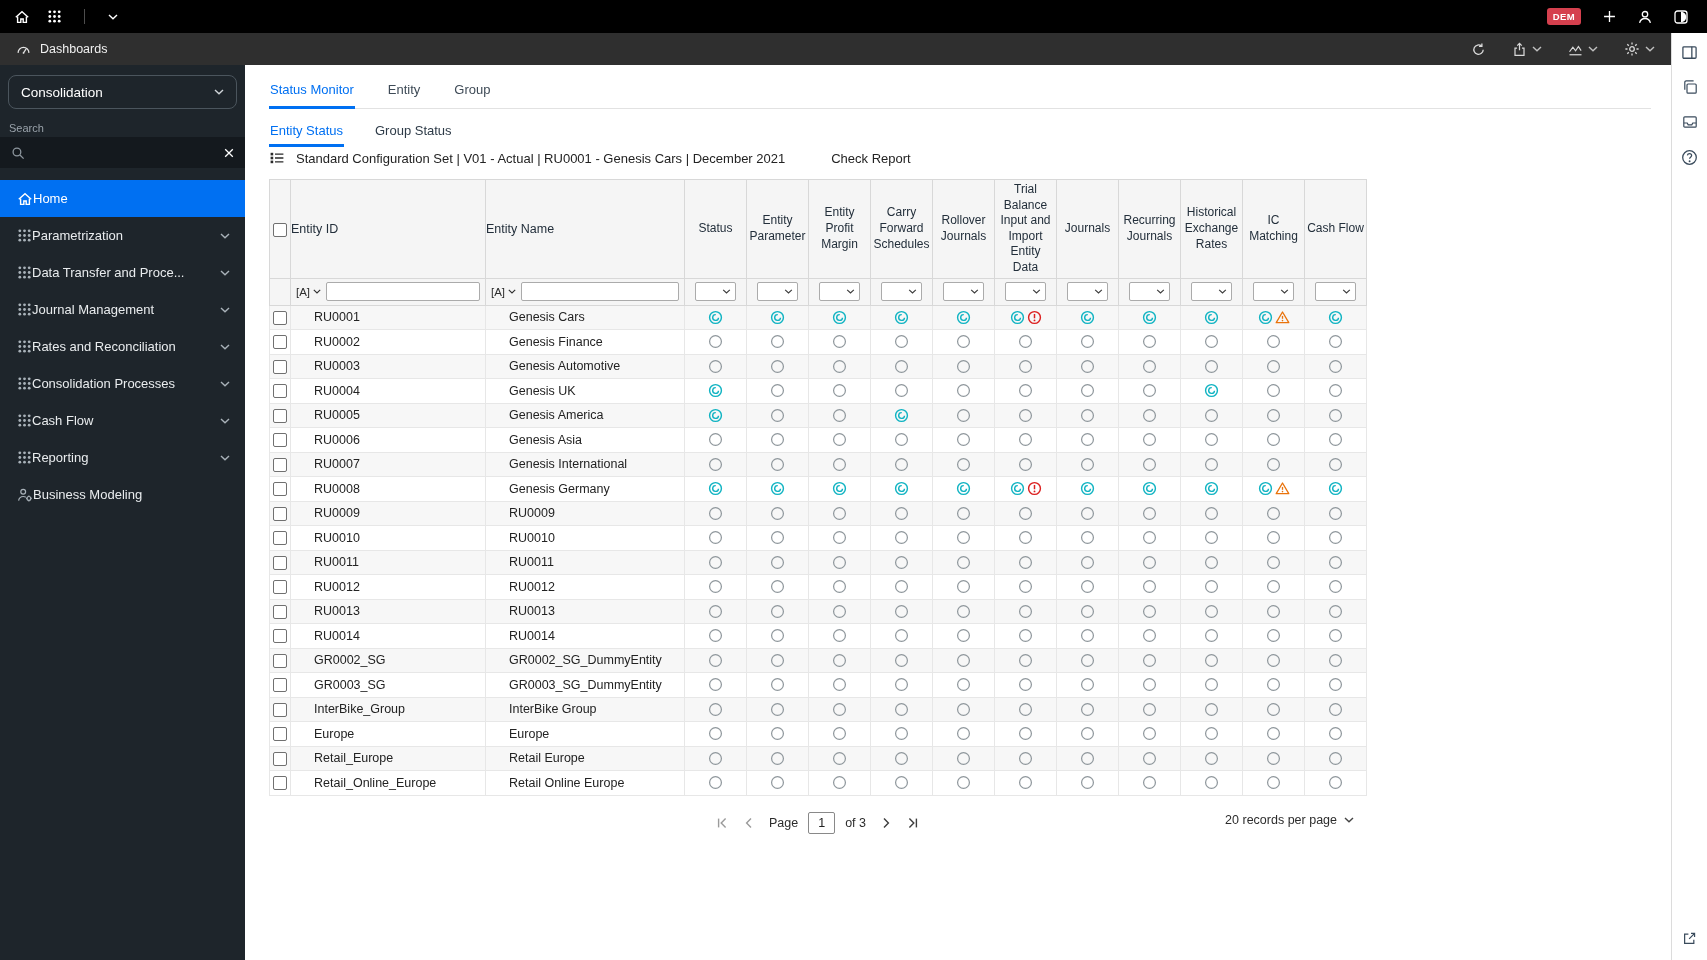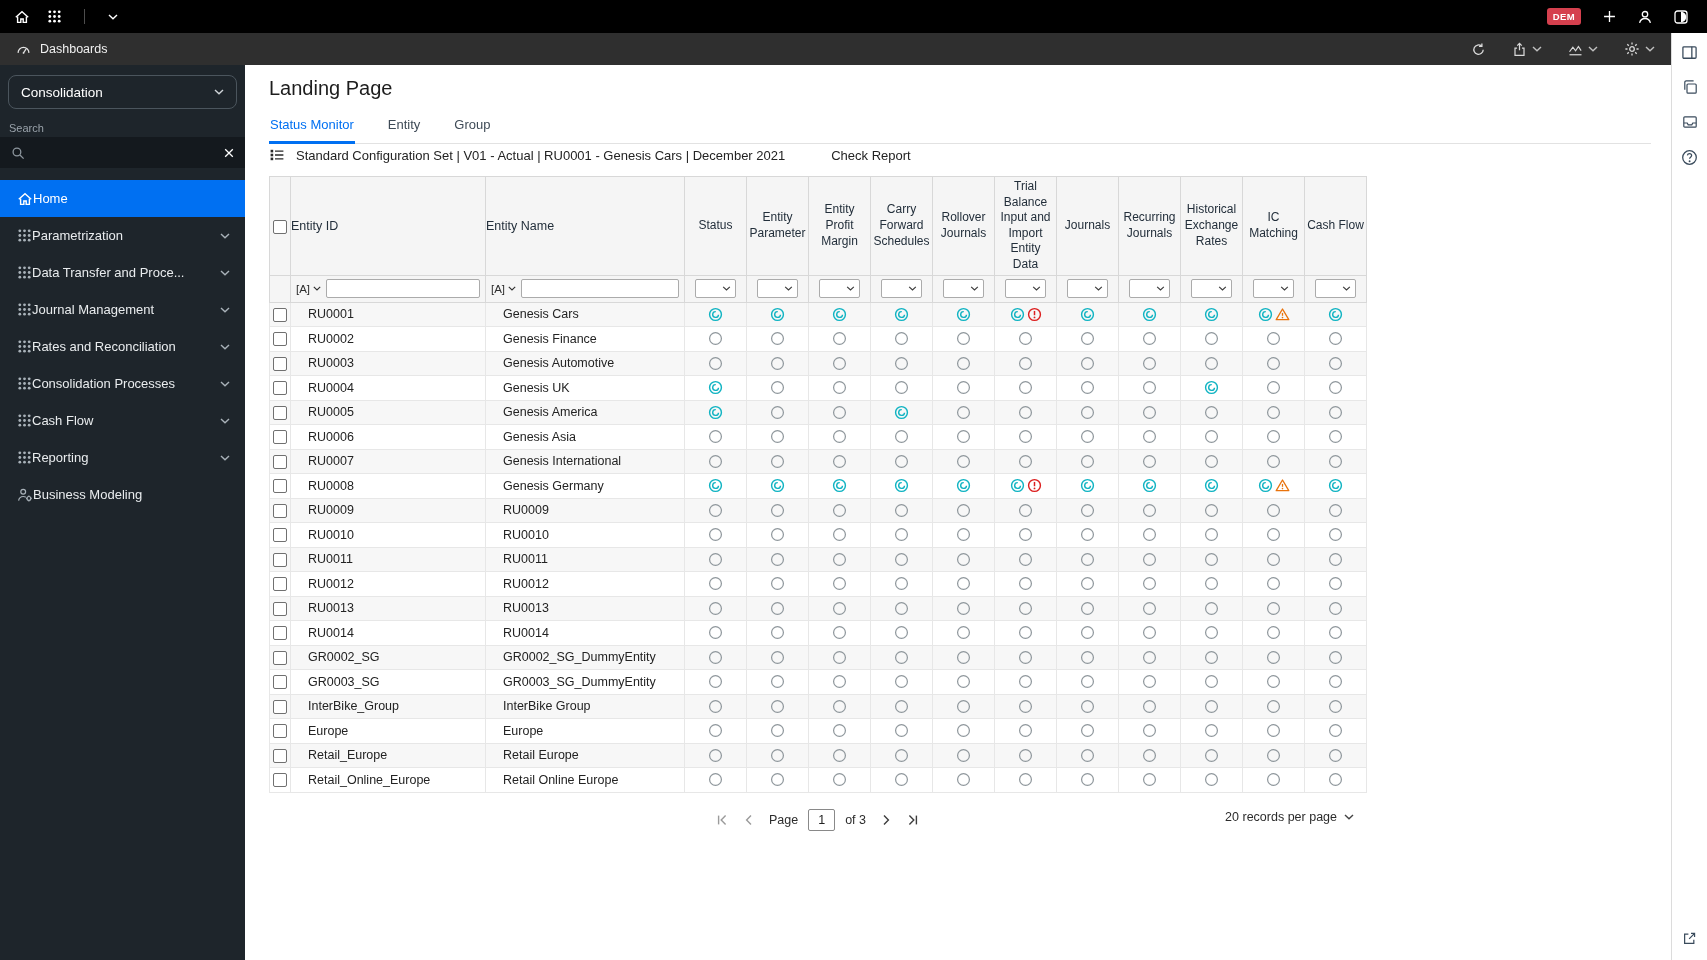--- a/index.html
+++ b/index.html
@@ -70,21 +70,21 @@
   .h-row .st-col{text-align:center;font-size:12px;line-height:1.3;padding:2px}
   .f-row th{height:27px;padding:0 5px}
   .f-ctl{display:flex;align-items:center;gap:5px}
   .f-a{font-size:11.5px;color:#2e2e2e;display:flex;align-items:center;gap:3px;cursor:pointer;flex:0 0 auto}
   .f-a svg{width:8px;height:5px}
   .f-input{flex:1;min-width:0;height:19px;border:1px solid #ababab;border-radius:2px;background:#fff;font-size:12px;padding:0 4px;outline:0}
   .f-combo{width:41px;height:19px;border:1px solid #ababab;border-radius:2px;background:#fff;margin:0 auto;display:flex;align-items:center;justify-content:flex-end;padding-right:4px;color:#3c3c3c;cursor:pointer}
   .f-combo svg{width:9px;height:5px}
   tbody td{border:1px solid #e7e7e7;height:24.5px;font-size:12.5px;color:#232323;padding:0}
   tbody tr:nth-child(odd){background:#f7f7f7}
-  .txt-cell{padding:0 17px;white-space:nowrap;overflow:hidden}
+  .txt-cell{padding:0 23px;white-space:nowrap;overflow:hidden}
   .st-cell{text-align:center}
   .sic{display:inline-flex;vertical-align:middle}
   .sic+.sic{margin-left:2px}
   .chk-col{text-align:center}
   .chk{width:14px;height:14px;border:1px solid #707070;border-radius:2px;background:#fff;display:inline-block;vertical-align:middle;cursor:pointer}
 
   
   .pager{width:1097px;margin-top:14px;display:flex;align-items:center;justify-content:center;gap:7px;font-size:12.5px;color:#2c2c2c;position:relative;height:26px}
   .pg-btn{width:20px;height:20px;display:flex;align-items:center;justify-content:center;color:#3d3d3d;cursor:pointer}
   .pg-btn.disabled{color:#9b9b9b}
@@ -404,28 +404,31 @@
                     <circle cx="11.9" cy="11.4" r="1.9"></circle>
                     <path d="M11.9 8.6v1.1M11.9 13.3v1.1M9.1 11.4h1.1M13.6 11.4h1.1"></path>
                   </svg>
                 </span>
                 <span class="mi-label">Business Modeling</span>
               </div>
             </nav>
         </aside>
 
         <main class="main">
-          <h1 class="page-title">Landing Page</h1>
 
           <div class="tabs">
             <div class="tab active"><span>Status Monitor</span></div>
             <div class="tab"><span>Entity</span></div>
             <div class="tab"><span>Group</span></div>
           </div>
 
+          <div class="subtabs">
+            <div class="subtab active"><span>Entity Status</span></div>
+            <div class="subtab"><span>Group Status</span></div>
+          </div>
 
           <div class="context-row">
             <span class="ctx-icon">
                 <svg width="16" height="16" viewBox="0 0 16 16">
                   <g fill="currentColor">
                     <rect x="1.6" y="2.8" width="2.6" height="2.6"></rect>
                     <rect x="1.6" y="6.7" width="2.6" height="2.6"></rect>
                     <rect x="1.6" y="10.6" width="2.6" height="2.6"></rect>
                   </g>
                   <path d="M6 4.1h8.4M6 8h8.4M6 11.9h8.4" stroke="currentColor" stroke-width="1.3"></path>

